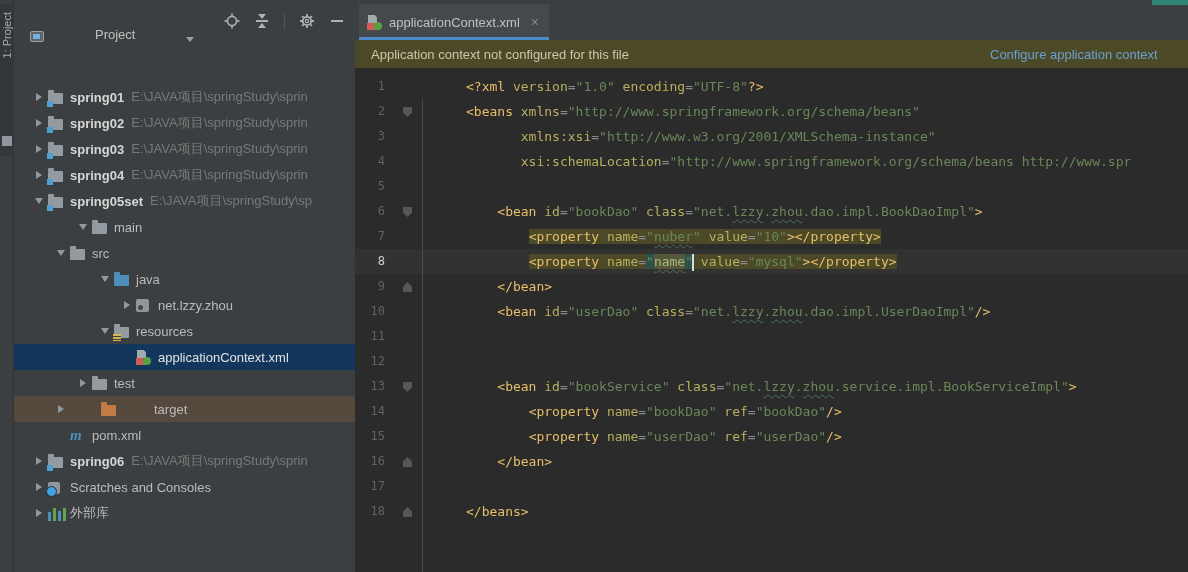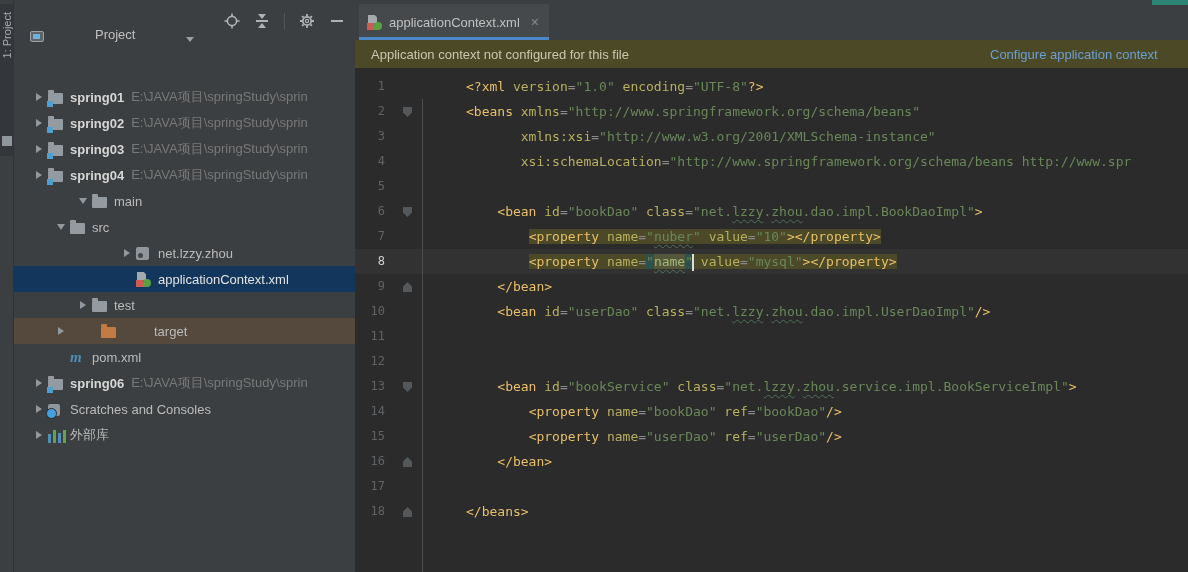--- a/index.html
+++ b/index.html
@@ -197,46 +197,74 @@
       <div class="trow bold" style="padding-left: 16px;">
         <span class="arr">
           <span class="arr-right"></span>
         </span>
         <span class="ticon">
           <span class="fold-shape ic-project-folder"></span>
         </span>
         <span class="tlabel">spring04</span>
         <span class="tpath">E:\JAVA项目\springStudy\sprin</span>
       </div>
+      <div class="trow bold" style="padding-left: 16px;">
+        <span class="arr">
+          <span class="arr-down"></span>
+        </span>
+        <span class="ticon">
+          <span class="fold-shape ic-project-folder"></span>
+        </span>
+        <span class="tlabel">spring05set</span>
+        <span class="tpath">E:\JAVA项目\springStudy\sp</span>
+      </div>
       <div class="trow" style="padding-left: 60px;">
         <span class="arr">
           <span class="arr-down"></span>
         </span>
         <span class="ticon">
           <span class="fold-shape ic-folder"></span>
         </span>
         <span class="tlabel">main</span>
       </div>
       <div class="trow" style="padding-left: 38px;">
         <span class="arr">
           <span class="arr-down"></span>
         </span>
         <span class="ticon">
           <span class="fold-shape ic-folder"></span>
         </span>
         <span class="tlabel">src</span>
       </div>
+      <div class="trow" style="padding-left: 82px;">
+        <span class="arr">
+          <span class="arr-down"></span>
+        </span>
+        <span class="ticon">
+          <span class="fold-shape ic-java-folder"></span>
+        </span>
+        <span class="tlabel">java</span>
+      </div>
       <div class="trow" style="padding-left: 104px;">
         <span class="arr">
           <span class="arr-right"></span>
         </span>
         <span class="ticon">
           <span class="ic-package"></span>
         </span>
         <span class="tlabel">net.lzzy.zhou</span>
+      </div>
+      <div class="trow" style="padding-left: 82px;">
+        <span class="arr">
+          <span class="arr-down"></span>
+        </span>
+        <span class="ticon">
+          <span class="fold-shape ic-resources-folder"></span>
+        </span>
+        <span class="tlabel">resources</span>
       </div>
       <div class="trow selected" style="padding-left: 104px;">
         <span class="arr"></span>
         <span class="ticon">
           <span class="ic-spring-xml">
             <span class="r"></span>
             <span class="g"></span>
           </span>
         </span>
         <span class="tlabel">applicationContext.xml</span>

